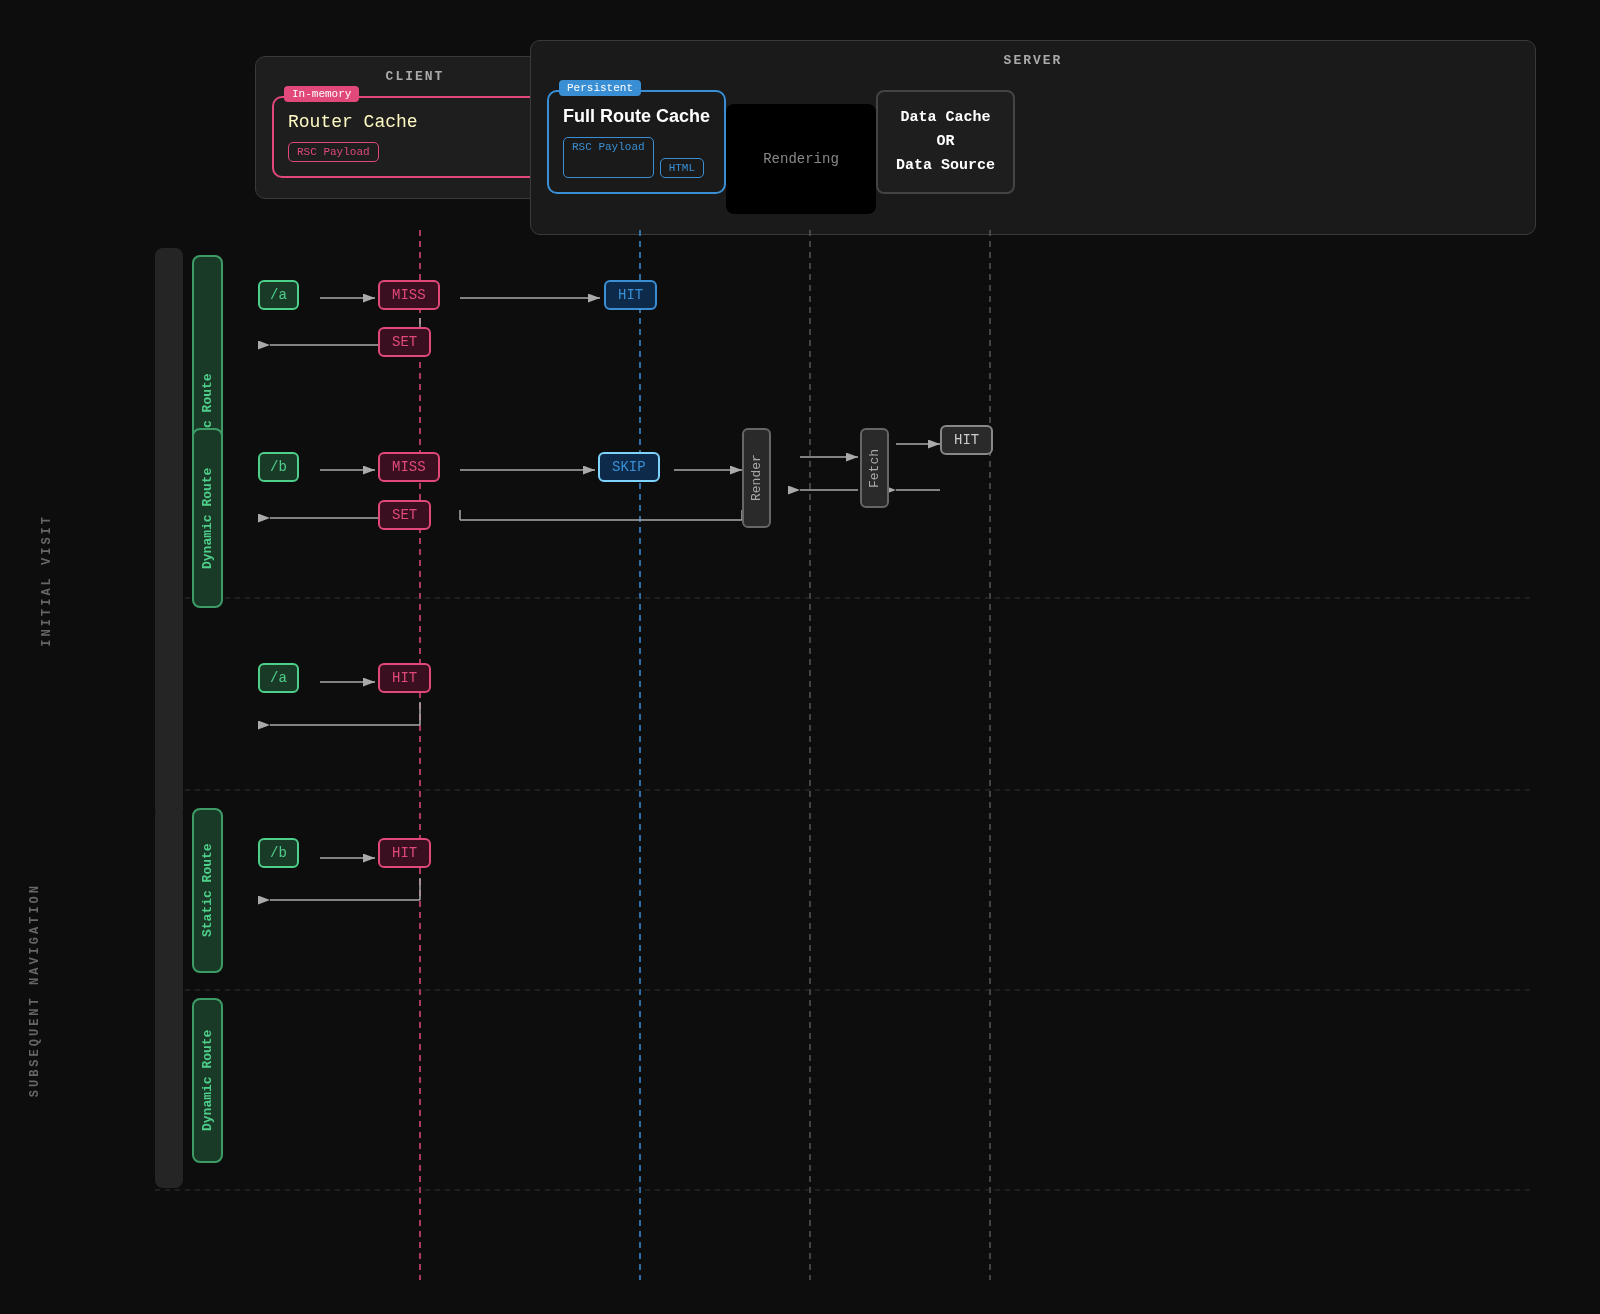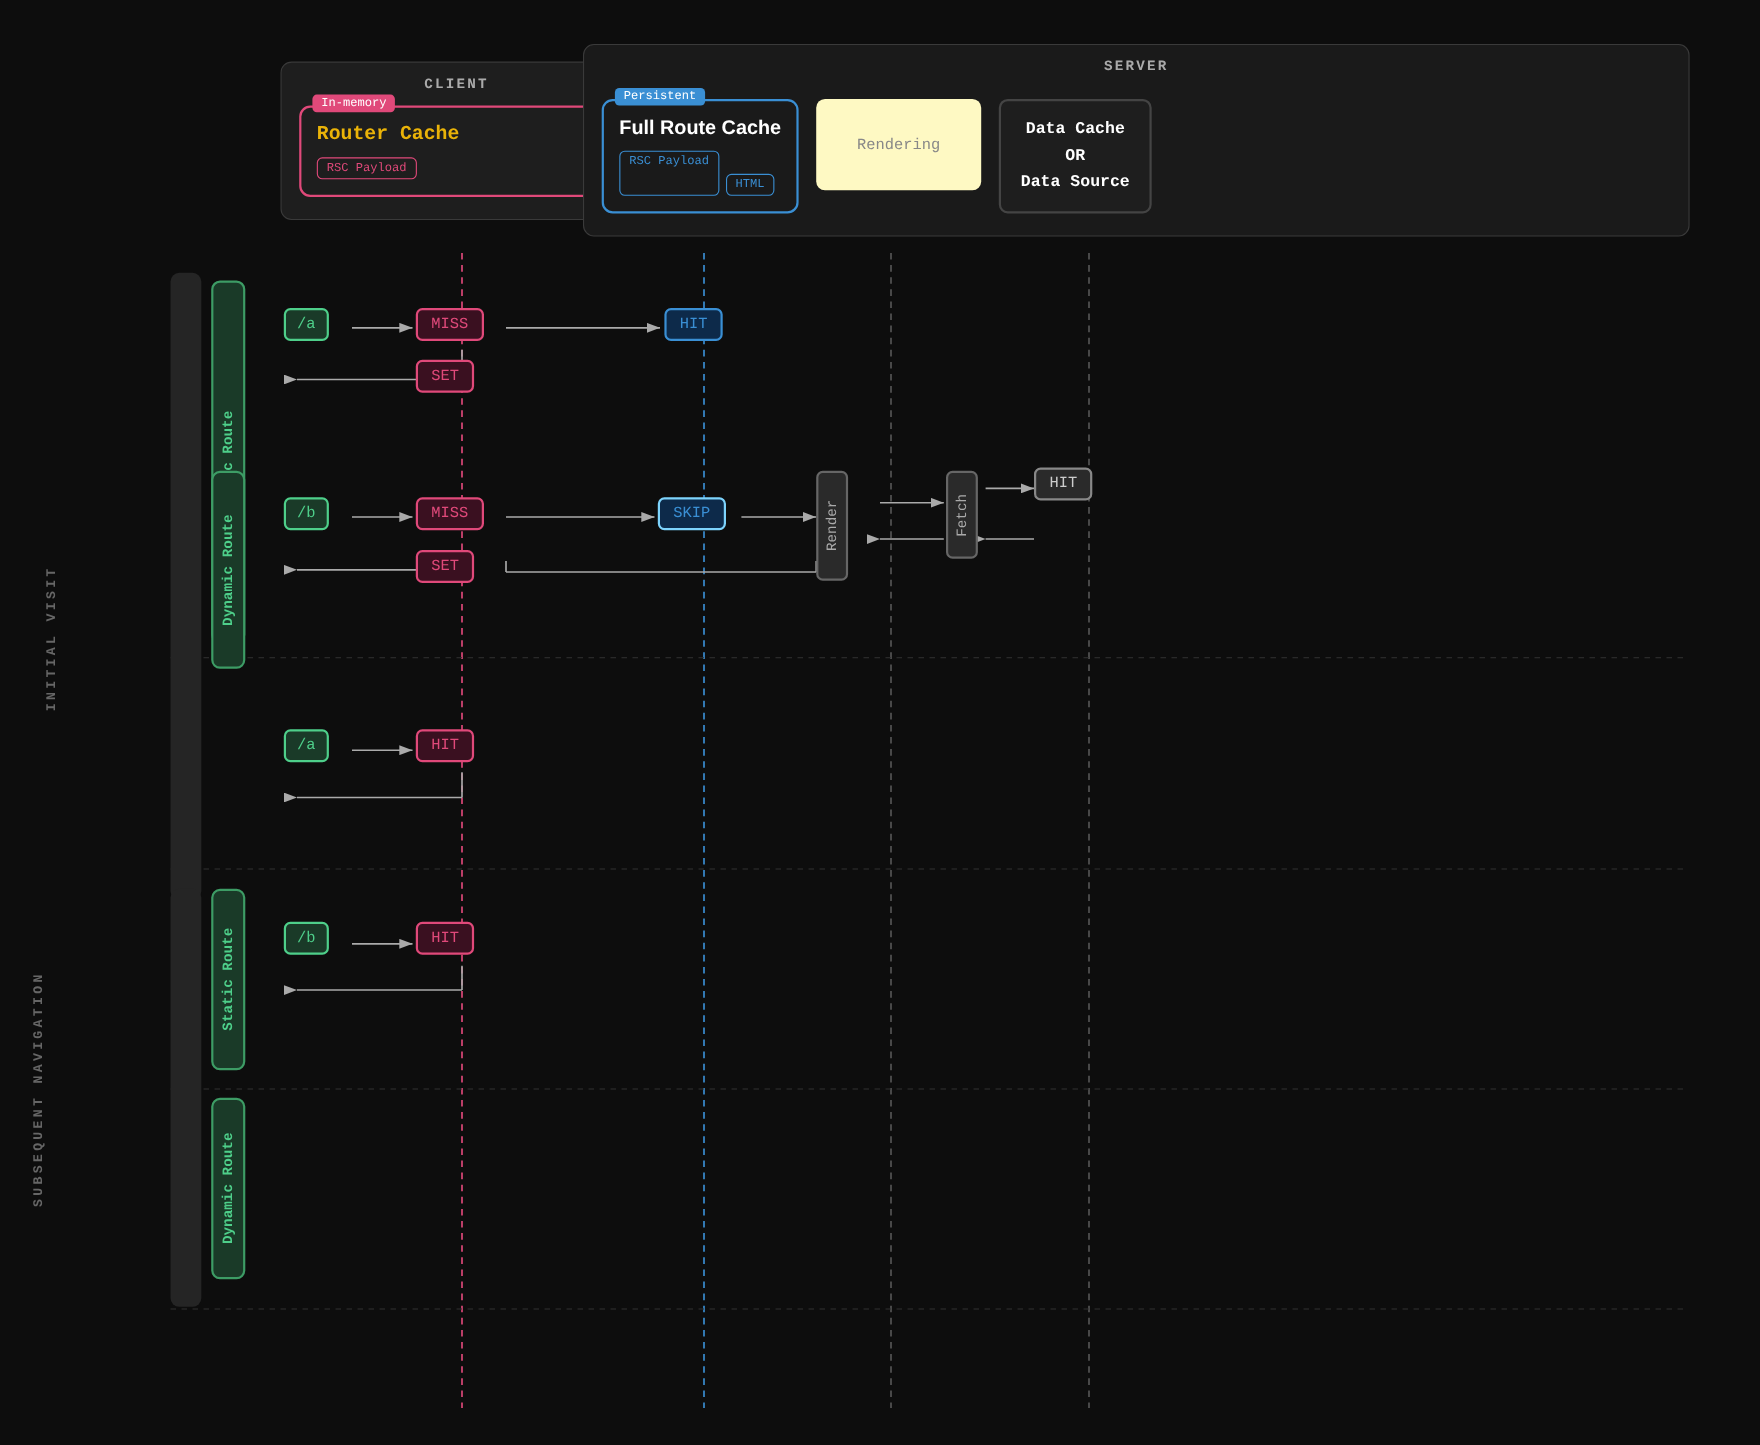--- a/index.html
+++ b/index.html
@@ -42,42 +42,42 @@
 <body>
 
 <div class="diagram-container">
 
   <div style="position:absolute; top:40px; left:255px; width:320px;">
     <div style="background:#1e1e1e; border:1px solid #3a3a3a; border-radius:10px; padding:12px 16px 20px;margin-top:16px;">
       <div class="box-title">CLIENT</div>
 
       <div style="border:2px solid #e0497a; border-radius:10px; padding:14px 14px 14px; position:relative; margin-top:10px;">
         <div style="position:absolute; top:-12px; left:10px; background:#e0497a; color:#fff; font-size:11px; padding:2px 8px; border-radius:4px;">In-memory</div>
-        <div style="font-size:18px; font-weight:bold; color:#eab308; margin-bottom:10px; font-family:'Courier New',monospace;">Router Cache</div>
+        <div style="font-size:18px; font-weight:normal; color:#fef9c3; margin-bottom:10px; font-family:'Courier New',monospace;">Router Cache</div>
         <div style="border:1px solid #e0497a; color:#e0497a; font-size:11px; padding:3px 8px; border-radius:5px; display:inline-block; font-family:'Courier New',monospace;">RSC Payload</div>
       </div>
     </div>
   </div>
 
   <div style="position:absolute; top:40px; left:530px; right:64px;">
     <div style="background:#1a1a1a; border:1px solid #3a3a3a; border-radius:10px; padding:12px 16px 20px; display:flex; gap:20px; align-items:flex-start;">
       <div style="flex:1;">
         <div class="box-title">SERVER</div>
-        <div style="display:flex; gap:16px; align-items:flex-start;">
+        <div style="display:flex; align-items:flex-start;">
 
           <div style="border:2px solid #3a8fd4; border-radius:10px; padding:14px 14px 14px; position:relative; margin-top:10px;">
             <div style="position:absolute; top:-12px; left:10px; background:#3a8fd4; color:#fff; font-size:11px; padding:2px 8px; border-radius:4px;">Persistent</div>
             <div style="font-size:18px; font-weight:bold; color:#fff; margin-bottom:10px; font-family:Liberation Sans, sans-serif;">Full Route Cache</div>
             <div style="display:flex; gap:6px;">
               <div style="border:1px solid #3a8fd4; color:#3a8fd4; font-size:11px; padding:3px 8px; border-radius:5px; display:inline-block; font-family:'Courier New',monospace;">RSC Payload</div>
               <div style="border:1px solid #3a8fd4; color:#3a8fd4; font-size:11px; padding:3px 8px; border-radius:5px; display:inline-block; font-family:'Courier New',monospace;margin-top:21px;">HTML</div>
             </div>
           </div>
 
-          <div style="background:#fef9c3; border-radius:8px; width:150px; height:83px; display:flex; align-items:center; justify-content:center; color:#888; font-size:14px; font-family:'Courier New',monospace; margin-top:10px;">Rendering</div>
+          <div style="background:#000000; border-radius:8px; width:150px; height:110px; display:flex; align-items:center; justify-content:center; color:#888; font-size:14px; font-family:'Courier New',monospace; margin-top:24px;">Rendering</div>
 
           <div style="background:#1e1e1e; border:2px solid #444; border-radius:8px; padding:14px 18px; text-align:center; color:#fff; font-size:15px; font-weight:bold; font-family:'Courier New',monospace; line-height:1.6; margin-top:10px; white-space:pre-line;">Data Cache
 OR
 Data Source</div>
         </div>
       </div>
     </div>
   </div>
 
   <svg class="arrows-svg">

